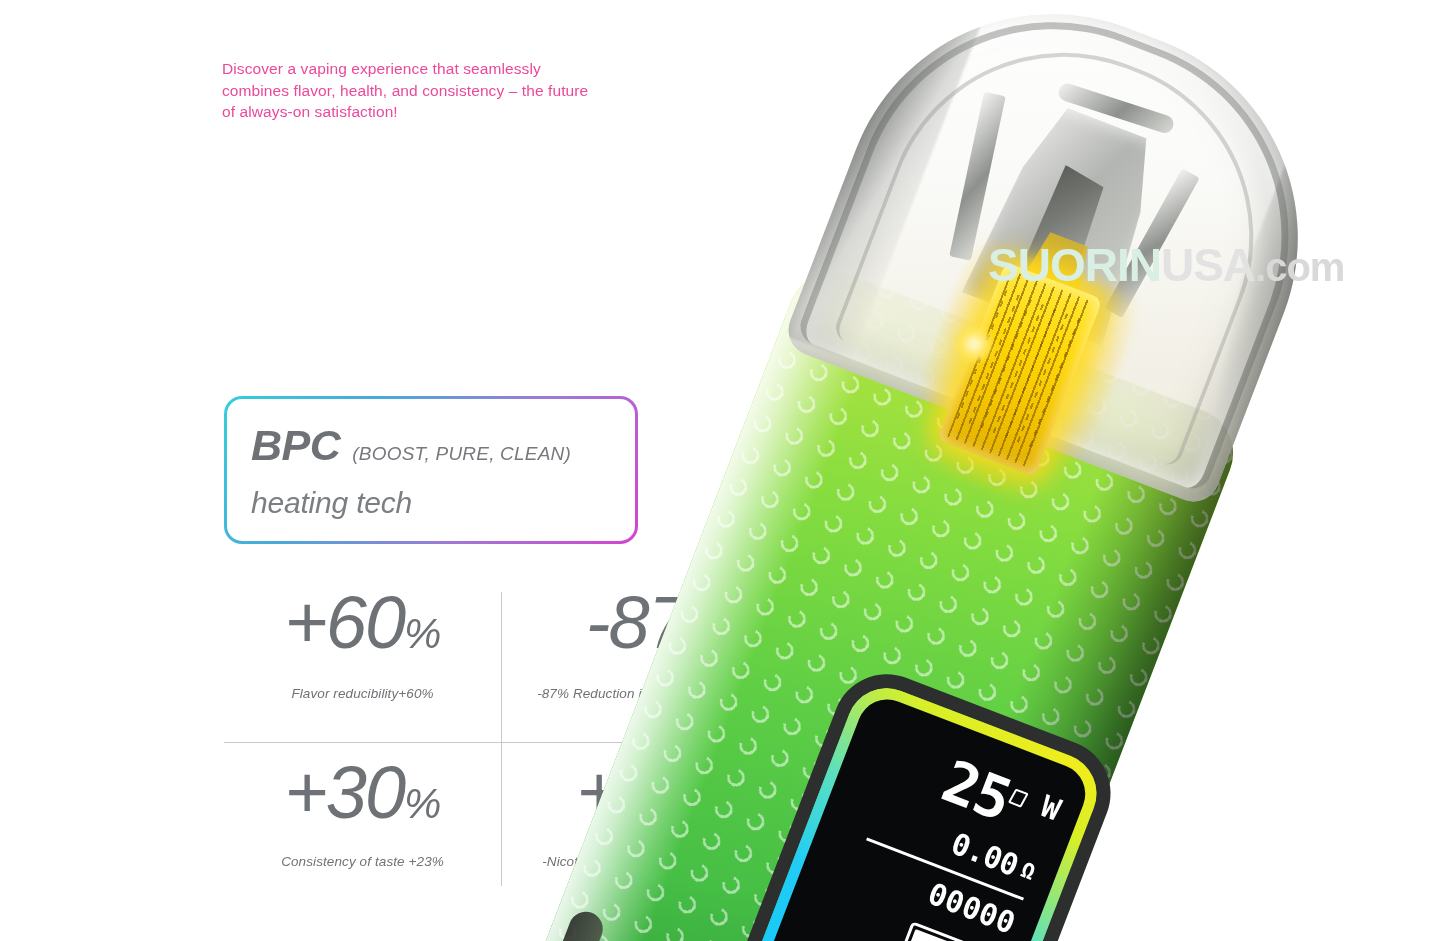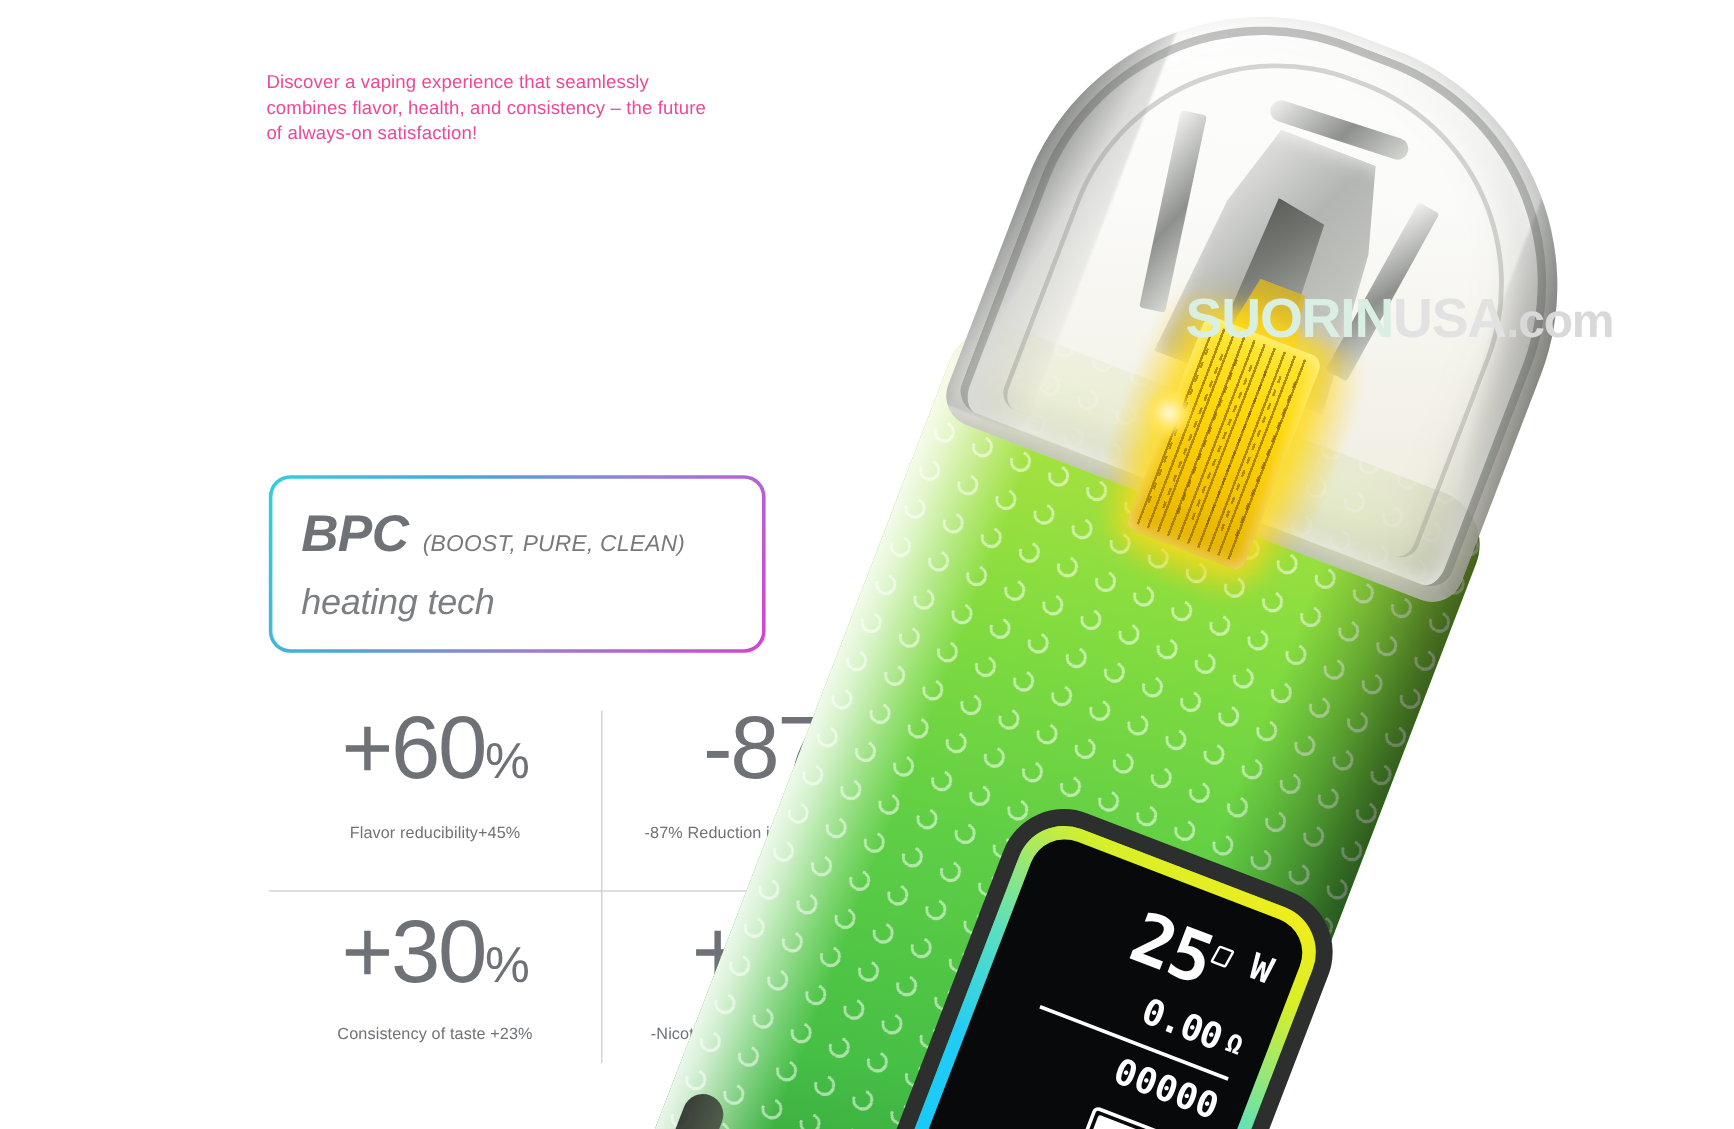--- a/index.html
+++ b/index.html
@@ -59,21 +59,21 @@
   }
 
   
   .stats { position:absolute; left:224px; top:586px; width:608px; height:306px; }
   .stats .vrule {
     position:absolute; left:277px; top:6px; width:1px; height:294px; background:#c9c9c9;
   }
   .stats .hrule {
     position:absolute; left:0px; top:156px; width:608px; height:1px; background:#c9c9c9;
   }
-  .cell { position:absolute; width:277px; text-align:center; }
+  .cell { position:absolute; width:277px; text-align:center;font-style:italic; }
   .cell.r0 { top:0; }
   .cell.r1 { top:170px; }
   .cell.c0 { left:0; }
   .cell.c1 { left:292px; }
 
   .stat-value {
     color:#6e7175; line-height:1; white-space:nowrap;
     font-weight:400; letter-spacing:-2px;
   }
   .stat-num { font-size:74px; }
@@ -340,21 +340,21 @@
       <div class="bpc-line2">heating tech</div>
     </div>
   </div>
 
   <div class="stats">
     <div class="vrule"></div>
     <div class="hrule"></div>
 
     <div class="cell r0 c0">
       <div class="stat-value"><span class="stat-num">+60</span><span class="stat-pct">%</span></div>
-      <div class="stat-label">Flavor reducibility+45%</div>
+      <div class="stat-label">Flavor reducibility+60%</div>
     </div>
 
     <div class="cell r0 c1">
       <div class="stat-value"><span class="stat-num">-87</span><span class="stat-pct">%</span></div>
       <div class="stat-label">-87% Reduction in harmful substances</div>
     </div>
 
     <div class="cell r1 c0">
       <div class="stat-value"><span class="stat-num">+30</span><span class="stat-pct">%</span></div>
       <div class="stat-label">Consistency of taste +23%</div>

